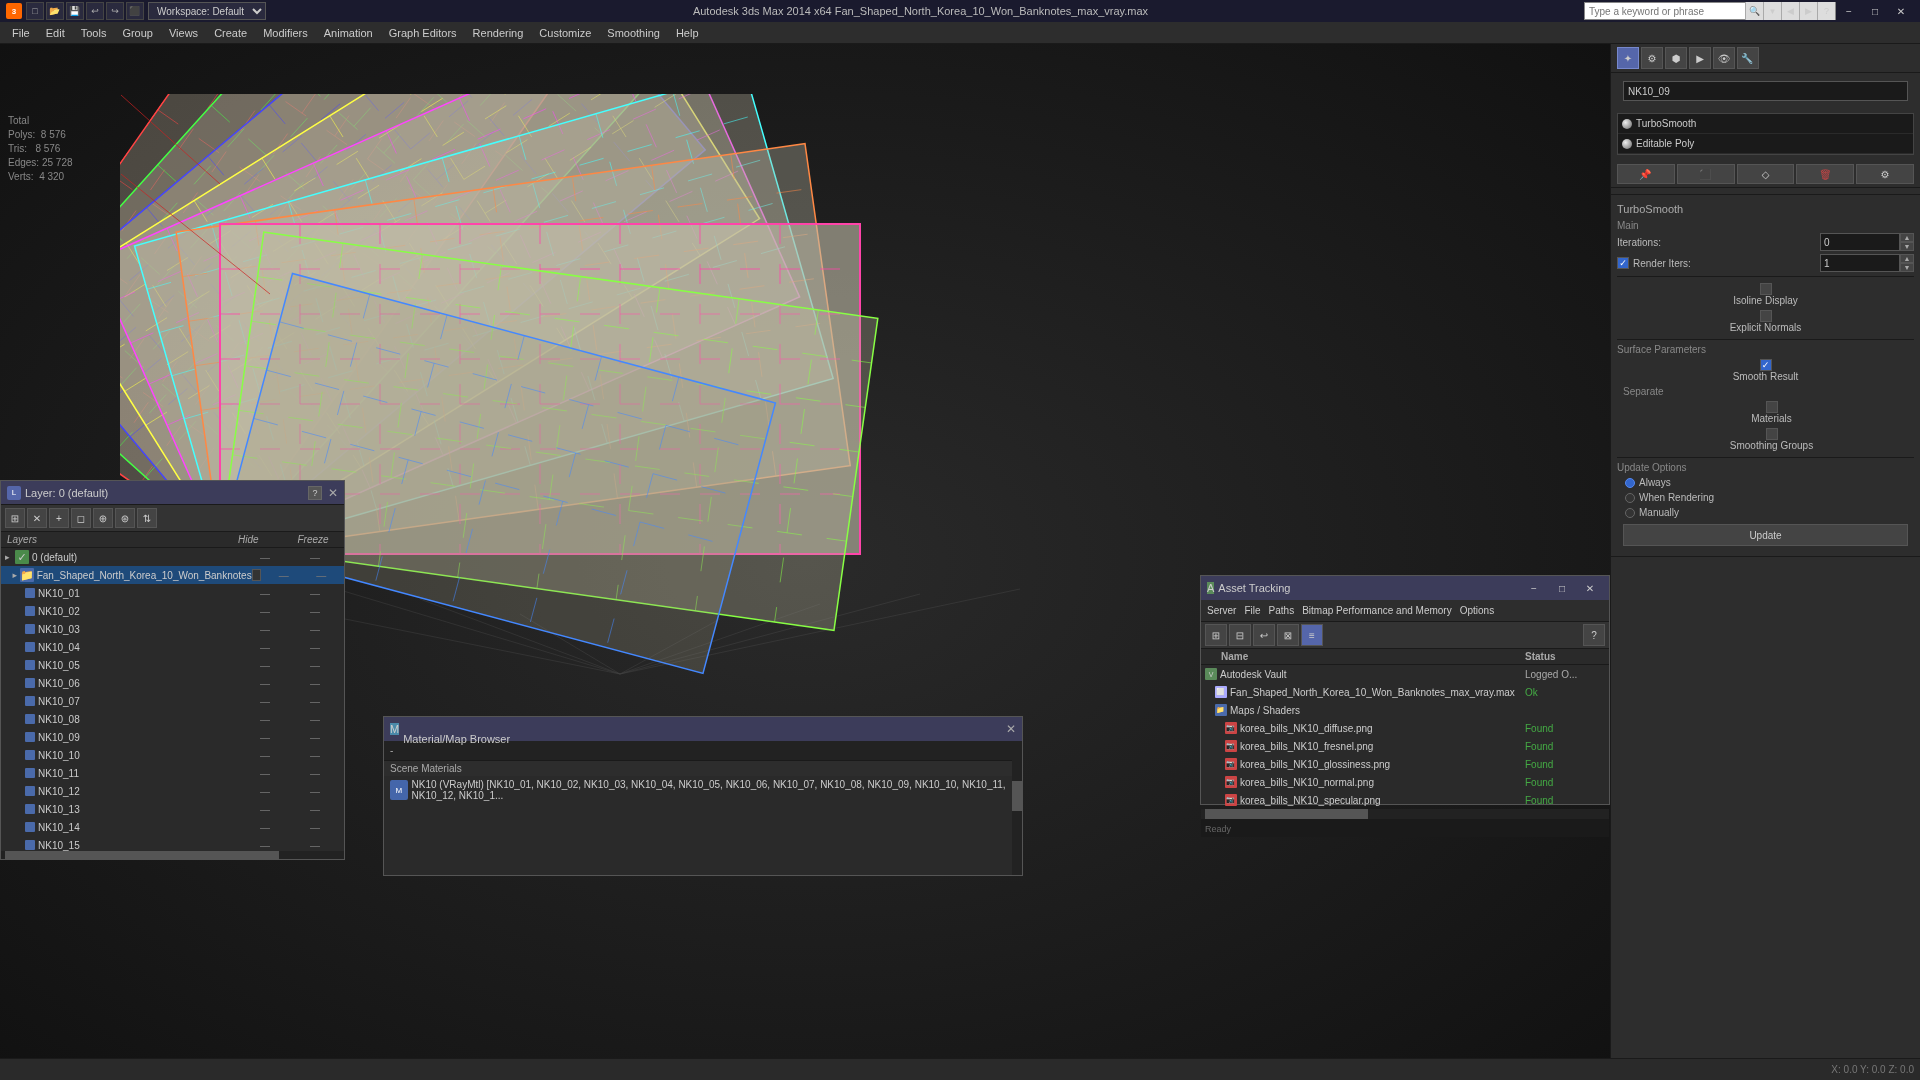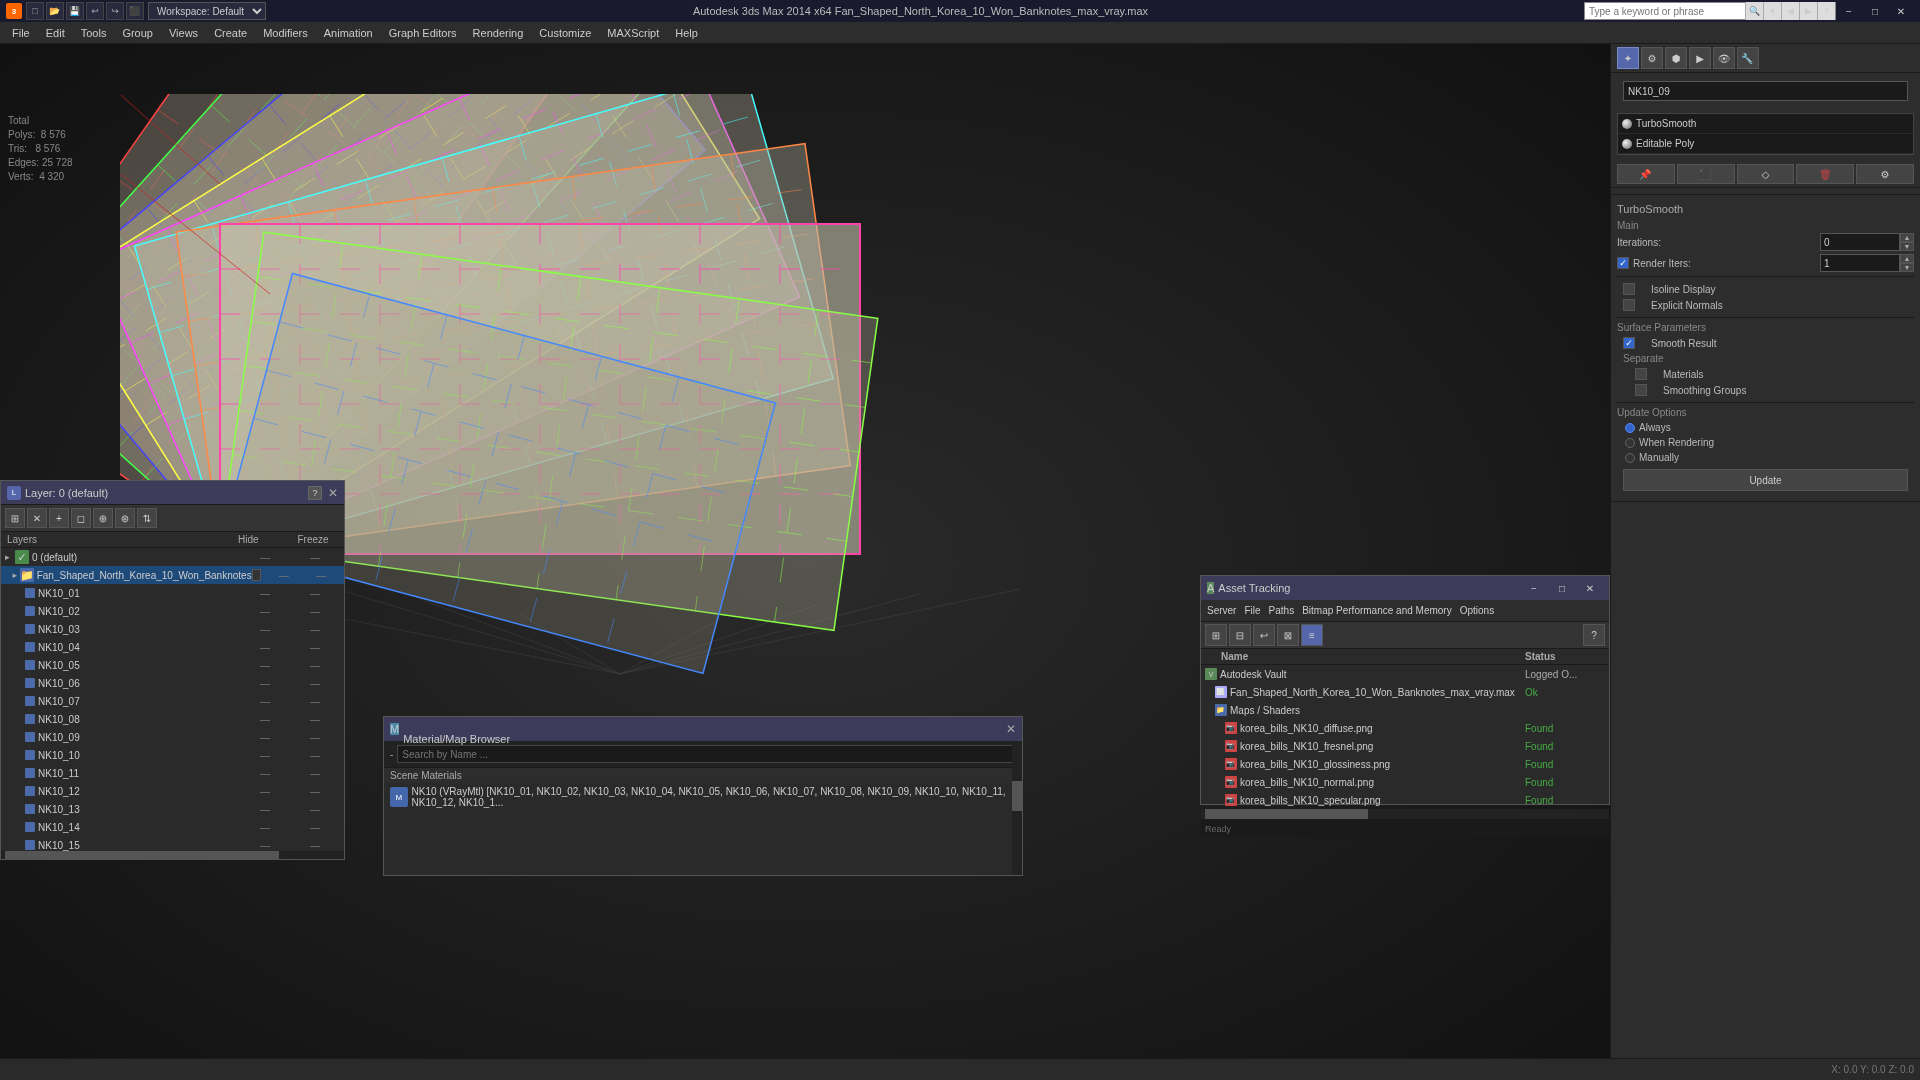--- a/index.html
+++ b/index.html
@@ -31,21 +31,21 @@
     #left-panel { width: 350px; background: #2a2a2a; border-right: 1px solid #1a1a1a; display: flex; flex-direction: column; position: absolute; left: 0; top: 480px; width: 345px; height: 380px; z-index: 10; border: 1px solid #555; }
     .panel-header { background: #3c3c5a; height: 24px; display: flex; align-items: center; padding: 0 6px; gap: 4px; border-bottom: 1px solid #1a1a1a; }
     .panel-header .panel-icon { width: 14px; height: 14px; background: #5566aa; border-radius: 2px; display: flex; align-items: center; justify-content: center; font-size: 8px; color: white; }
     .panel-title { flex: 1; font-size: 11px; color: #ccc; }
     .panel-btn { width: 14px; height: 14px; background: #555; border: 1px solid #666; display: flex; align-items: center; justify-content: center; font-size: 9px; color: #ccc; cursor: pointer; margin-right: 2px; }
     .panel-close { cursor: pointer; color: #aaa; font-size: 12px; }
 
     .layers-toolbar { display: flex; gap: 2px; padding: 3px 4px; background: #333; border-bottom: 1px solid #1a1a1a; }
     .layers-tool { width: 20px; height: 20px; background: #444; border: 1px solid #555; display: flex; align-items: center; justify-content: center; font-size: 10px; cursor: pointer; color: #ccc; }
 
-    .layers-cols { display: flex; padding: 2px 6px; background: #2a2a2a; border-bottom: 1px solid #1a1a1a; }
+    .layers-cols { display: flex; padding: 2px 6px; background: #2a2a2a; border-bottom: 1px solid #1a1a1a; font-style: italic; }
     .layers-col-name { flex: 1; font-size: 10px; color: #aaa; }
     .layers-col-hide { width: 50px; font-size: 10px; color: #aaa; }
     .layers-col-freeze { width: 50px; text-align: center; font-size: 10px; color: #aaa; }
 
     .layers-list { flex: 1; overflow-y: auto; background: #2a2a2a; }
     .layer-item { display: flex; align-items: center; padding: 1px 4px; cursor: pointer; height: 18px; }
     .layer-item.selected { background: #1e4a7a; }
     .layer-item .layer-indent { width: 10px; }
     .layer-item .layer-expand { width: 10px; font-size: 9px; color: #aaa; }
     .layer-item .layer-icon { width: 14px; height: 14px; background: #4a6aaa; border-radius: 1px; display: flex; align-items: center; justify-content: center; margin-right: 3px; }
@@ -71,21 +71,21 @@
     .modifier-item { display: flex; align-items: center; padding: 2px 4px; height: 20px; border-bottom: 1px solid #2a2a2a; cursor: pointer; }
     .modifier-item .mod-name { font-size: 10px; color: #ccc; }
 
     .right-dropdown { width: 100%; background: #1a1a1a; border: 1px solid #555; color: #ccc; font-size: 10px; padding: 1px 3px; height: 20px; margin: 2px 0; cursor: pointer; }
 
     .right-row-btns { display: flex; gap: 2px; padding: 3px 6px; border-bottom: 1px solid #1a1a1a; }
     .rr-btn { flex: 1; height: 20px; background: #444; border: 1px solid #555; color: #ccc; font-size: 10px; display: flex; align-items: center; justify-content: center; cursor: pointer; }
 
     .section-divider { height: 1px; background: #1a1a1a; margin: 4px 0; }
 
-    .checkbox-row { display: flex; align-items: center; gap: 16px; padding: 2px 6px; }
+    .checkbox-row { display: flex; align-items: center; gap: 0; padding: 2px 6px; flex-direction: column; }
     .cb { width: 12px; height: 12px; background: #444; border: 1px solid #555; display: flex; align-items: center; justify-content: center; }
     .cb.checked { background: #3366cc; }
     .cb.checked::after { content: '✓'; font-size: 9px; color: white; }
     .cb-label { font-size: 10px; color: #bbb; }
 
     .radio-row { display: flex; align-items: center; gap: 4px; padding: 2px 8px; }
     .rb { width: 10px; height: 10px; border-radius: 50%; border: 1px solid #666; background: #333; }
     .rb.checked { background: #3366cc; border-color: #5588ee; }
     .rb-label { font-size: 10px; color: #bbb; }
 
@@ -197,21 +197,21 @@
   <div class="menu-item">Edit</div>
   <div class="menu-item">Tools</div>
   <div class="menu-item">Group</div>
   <div class="menu-item">Views</div>
   <div class="menu-item">Create</div>
   <div class="menu-item">Modifiers</div>
   <div class="menu-item">Animation</div>
   <div class="menu-item">Graph Editors</div>
   <div class="menu-item">Rendering</div>
   <div class="menu-item">Customize</div>
-  <div class="menu-item">MAXScript</div>
+  <div class="menu-item">Smoothing</div>
   <div class="menu-item">Help</div>
 </div>
 
 <div id="info-bar">
   <span>[+] [Perspective] [Shaded + Edged Faces]</span>
 </div>
 
 <div id="viewport">
   <div class="vp-bg"></div>
 
@@ -682,21 +682,20 @@
 </div>
 
 <div id="mat-browser">
   <div class="mat-browser-header">
     <div class="panel-icon" style="background:#4a8aaa;">M</div>
     <div class="mat-browser-title">Material/Map Browser</div>
     <div class="panel-close">✕</div>
   </div>
   <div class="mat-search">
     <span style="font-size:10px; color:#aaa; margin-right:4px;">-</span>
-    <input type="text" class="mat-search" style="flex: 1 1 0%; background: rgb(26, 26, 26); border: 1px solid rgb(68, 68, 68); color: rgb(204, 204, 204); font-size: 10px; padding: 2px 4px; height: 18px;" placeholder="Search by Name ...">
   </div>
   <div class="mat-section-label">Scene Materials</div>
   <div class="mat-item">
     <div class="mat-icon">M</div>
     <div class="mat-name">NK10 (VRayMtl) [NK10_01, NK10_02, NK10_03, NK10_04, NK10_05, NK10_06, NK10_07, NK10_08, NK10_09, NK10_10, NK10_11, NK10_12, NK10_1...</div>
   </div>
   <div class="mat-scrollbar">
     <div class="mat-scrollbar-thumb"></div>
   </div>
 </div>

